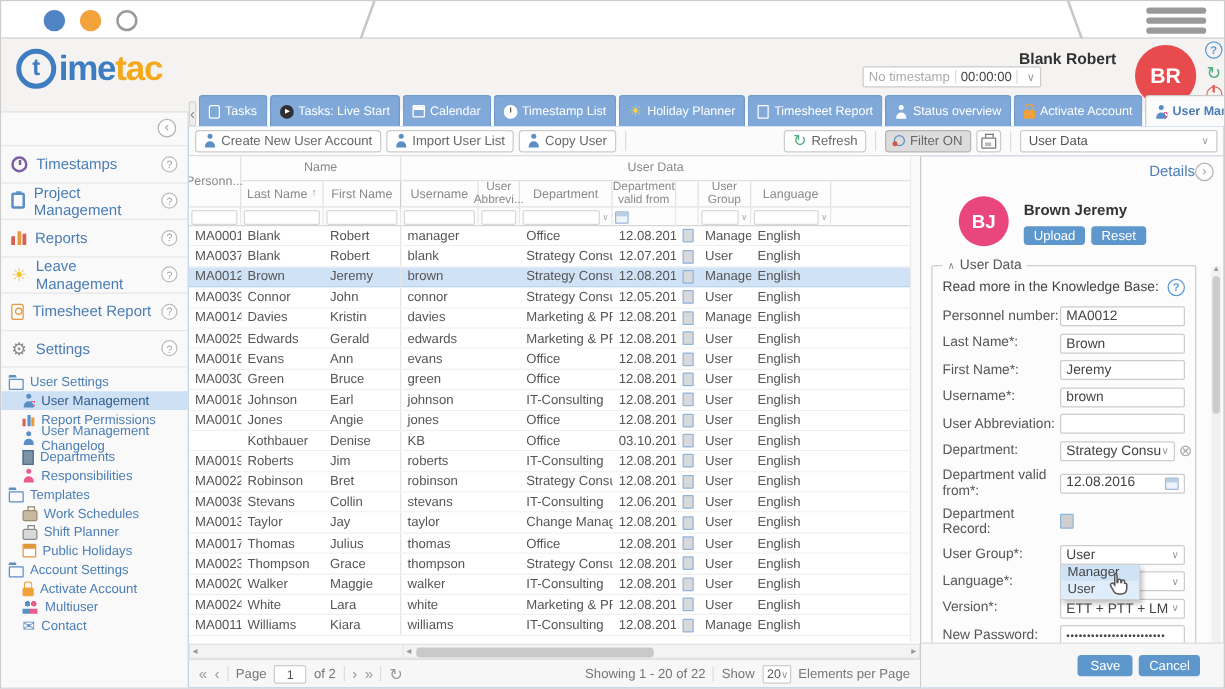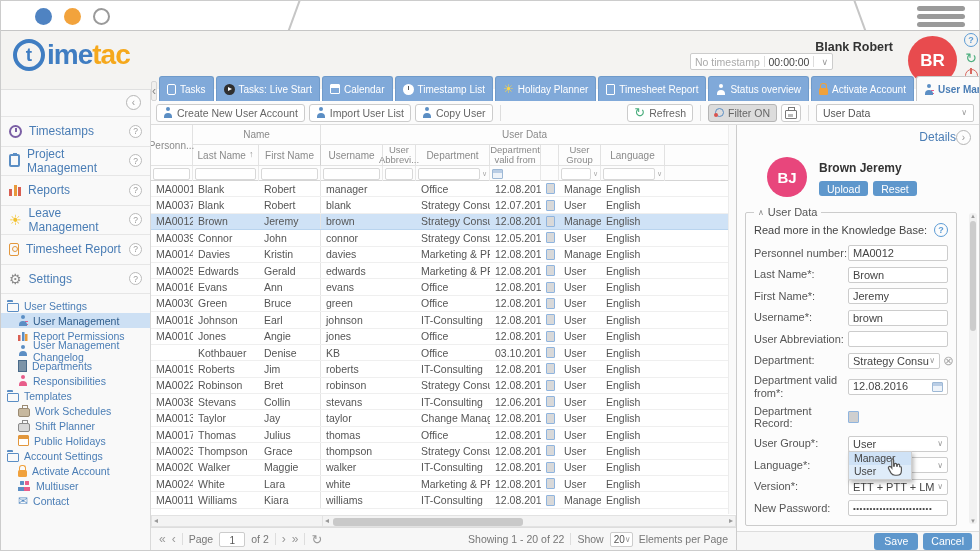--- a/index.html
+++ b/index.html
@@ -166,21 +166,21 @@
   .open-list { position: absolute; left: 94px; top: 15px; width: 64px; background: #fff; border: 1px solid #cfcfcf; box-shadow: 2px 3px 4px rgba(0,0,0,0.25); z-index: 10; }
   .opt { height: 13.5px; line-height: 13.5px; font-size: 10.5px; color: #444; padding-left: 5px; cursor: pointer; }
   .opt.hl { background: #cfe2f6; }
   .opt.hov { background: #dfecf9; }
   .hand-cur { position: absolute; left: 130px; top: 20px; z-index: 11; }
   .d-scroll { position: absolute; right: 2px; top: 88px; bottom: 26px; width: 8px; background: #f1f1f1; border-radius: 3px; }
   .d-scroll .tri { position: absolute; left: 0; width: 8px; text-align: center; font-size: 6px; color: #999; }
   .tri.up { top: 0; }
   .tri.dn { bottom: 0; }
   .d-handle { position: absolute; left: 1px; top: 8px; width: 6px; height: 110px; background: #ccc; border-radius: 3px; }
-  .d-footer { position: absolute; left: 0; right: 0; bottom: 0; height: 19px; background: #f7f7f7; border-top: 1px solid #ddd; display: flex; align-items: center; justify-content: flex-end; gap: 5px; padding-right: 7px; }
+  .d-footer { position: absolute; left: 0; right: 0; bottom: 0; height: 36px; background: #f7f7f7; border-top: 1px solid #ddd; display: flex; align-items: center; justify-content: flex-end; gap: 5px; padding-right: 19px; }
   .d-footer .blue-btn { height: 17px; min-width: 44px; }
 
   
   .ic { display: inline-block; flex: 0 0 auto; line-height: 1; }
   .person { width: 10px; height: 11px; position: relative; }
   .person::before { content: ""; position: absolute; left: 3px; top: 0; width: 4px; height: 4px; border-radius: 50%; background: var(--c, #fff); }
   .person::after { content: ""; position: absolute; left: 1px; bottom: 0; width: 8px; height: 5px; border-radius: 4px 4px 0 0; background: var(--c, #fff); }
   .ic-person-white { --c: #fff; }
   .ic-person-blue, .ic-person-add, .ic-person-import, .ic-person-copy { --c: #5b8ec4; }
   .ic-user-search, .ic-user-search-blue { --c: #5b8ec4; background: radial-gradient(circle 2.5px at 8.5px 8px, rgba(0,0,0,0) 1.2px, #e85d8a 1.4px 2.2px, rgba(0,0,0,0) 2.5px); }

